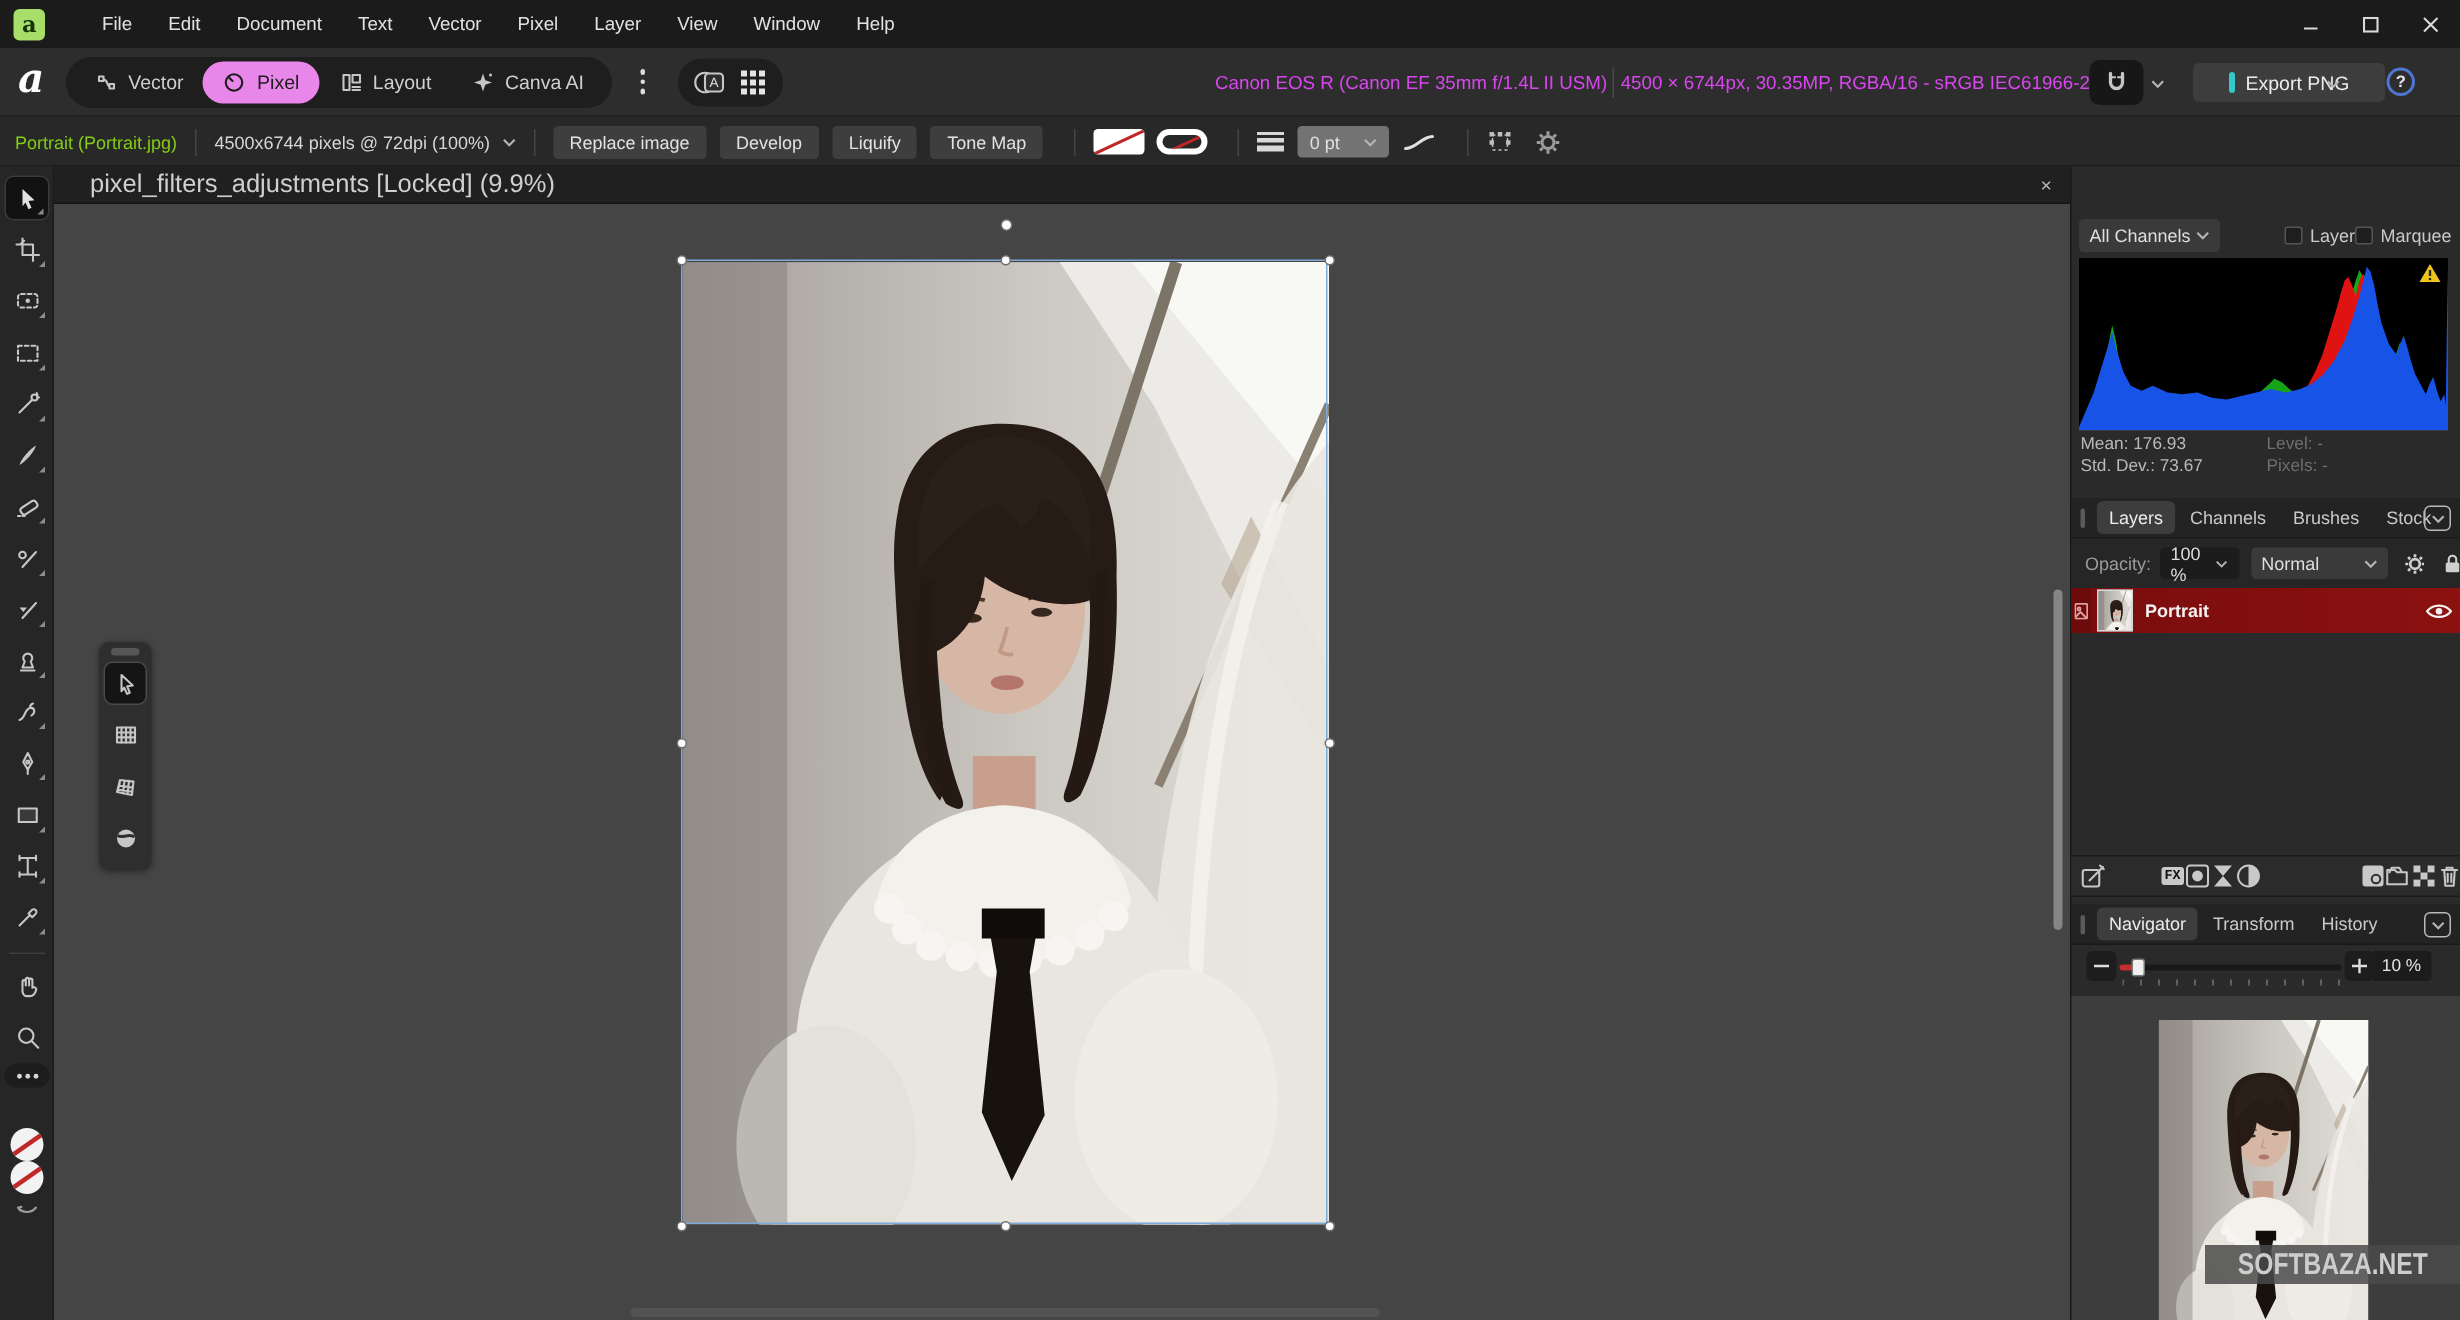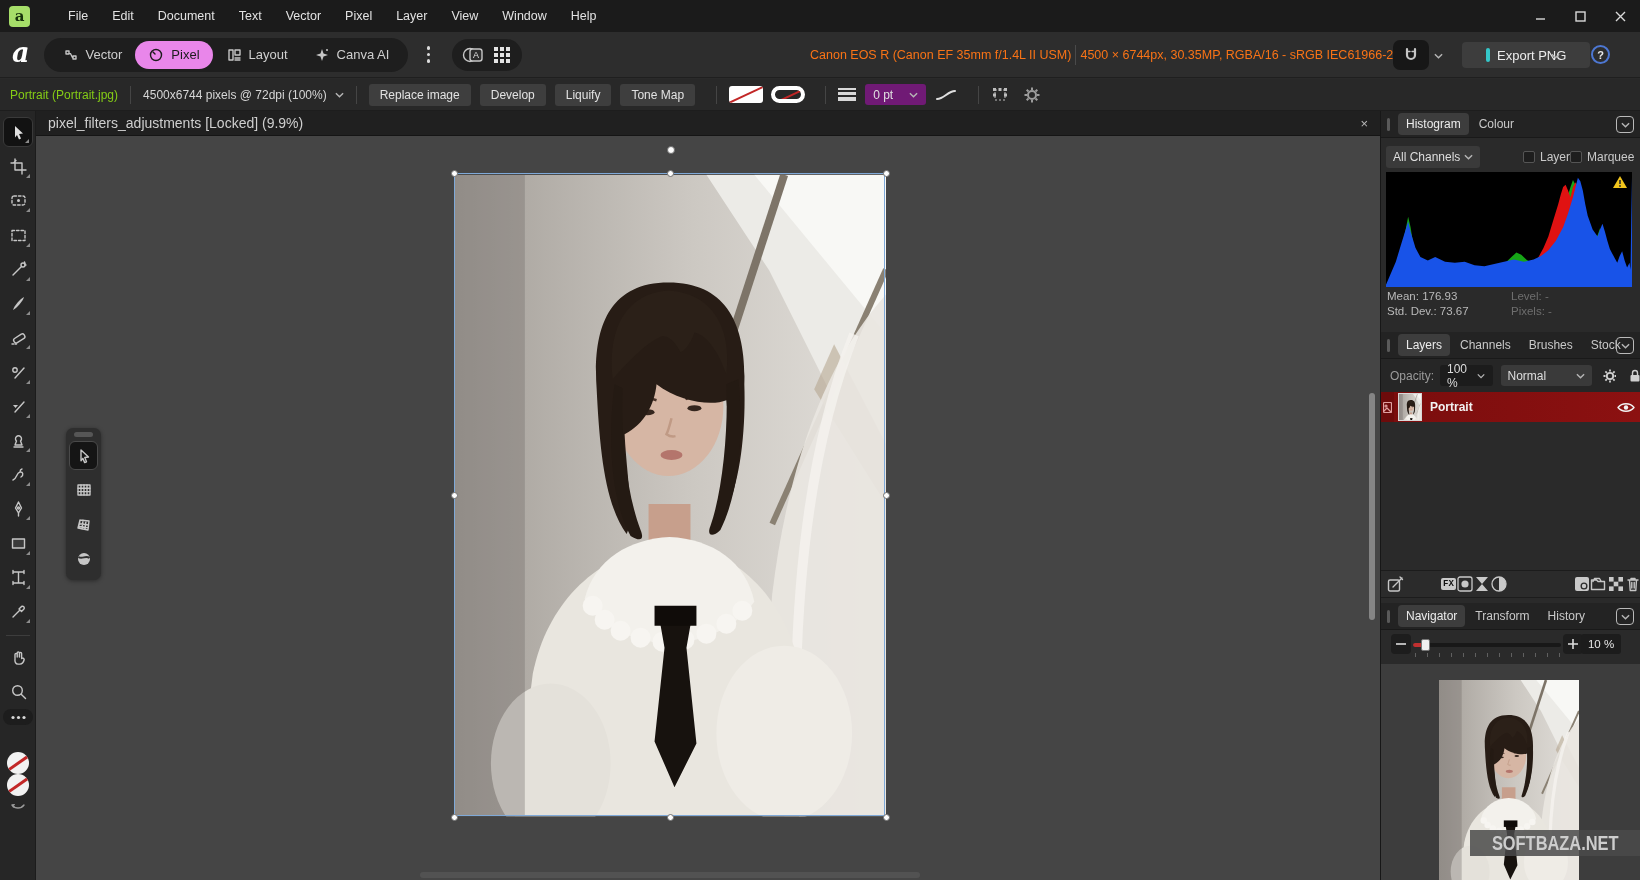--- a/index.html
+++ b/index.html
@@ -22,45 +22,45 @@
   
   #toolbar{left:0;top:32px;width:1640px;height:46px;background:#2d2d2d;display:flex;align-items:center;border-bottom:1px solid #1f1f1f;}
   #affinity-a{font-family:"DejaVu Serif",serif;font-style:italic;font-weight:bold;font-size:27px;color:#fff;margin:0 14px 4px 12px;}
   #persona-group{display:flex;align-items:center;background:#1e1e1e;border-radius:18px;height:34px;padding:0 6px;}
   .persona{display:flex;align-items:center;gap:7px;height:28px;padding:0 13px;border-radius:15px;color:#cfcfcf;font-size:13px;}
   .persona.active{background:#e986ea;color:#1c1c1c;}
   .persona.active svg.ic{stroke:#1c1c1c;}
   #kebab{margin-left:10px;width:20px;height:30px;display:flex;flex-direction:column;align-items:center;justify-content:center;gap:3px;}
   #kebab i{width:3.5px;height:3.5px;border-radius:50%;background:#dcdcdc;}
   #tb-group2{display:flex;align-items:center;gap:8px;margin-left:14px;background:#1e1e1e;border-radius:16px;height:32px;padding:0 10px;}
-  #doc-info{position:absolute;left:810px;top:0;height:46px;display:flex;align-items:center;gap:4px;color:#f97316;font-size:12.5px;}
+  #doc-info{position:absolute;left:810px;top:0;height:46px;display:flex;align-items:center;gap:4px;color:#d946ef;font-size:12.5px;}
   .vdiv{width:1px;height:20px;background:#4a4a4a;}
   #magnet-btn{position:absolute;left:1393px;top:8px;width:36px;height:30px;background:#171717;border-radius:7px;display:flex;align-items:center;justify-content:center;}
   #magnet-chev{position:absolute;left:1434px;top:21px;}
   #export-btn{position:absolute;left:1462px;top:10px;height:26px;background:#3d3d3d;border-radius:4px;display:flex;align-items:center;padding:0 24px;gap:7px;color:#ececec;font-size:13px;}
   #export-accent{width:4px;height:14px;border-radius:2px;}
   #export-chev{position:absolute;left:1551px;top:21px;}
   #help-btn{position:absolute;left:1591px;top:13px;width:19px;height:19px;border-radius:50%;border:2px solid #4d77d2;
     color:#e8e8e8;font-size:11px;font-weight:bold;display:flex;align-items:center;justify-content:center;}
 
   
   #contextbar{left:0;top:79px;width:1640px;height:32px;background:#282828;display:flex;align-items:center;border-bottom:1px solid #1d1d1d;font-size:12px;}
   #ctx-selection{margin-left:10px;color:#84cc16;}
   .cdiv{width:1px;height:18px;background:#454545;margin:0 12px;}
   #ctx-dims{display:flex;align-items:center;gap:8px;color:#d6d6d6;}
   .ctx-btn{background:#3e3e3e;border-radius:3px;padding:4px 11px;color:#e2e2e2;margin-right:9px;}
   .swatch{width:34px;height:17px;border-radius:3px;background:#fff;position:relative;overflow:hidden;margin-right:8px;}
   .swatch i{position:absolute;left:-4px;top:7px;width:46px;height:2px;background:#c22727;transform:rotate(-25deg);}
   .swatch.outline{background:transparent;border:4px solid #fff;border-radius:9px;}
   .swatch.outline i{top:3px;}
-  #stroke-dd{background:#701a75;border-radius:3px;height:21px;display:flex;align-items:center;gap:16px;padding:0 8px;color:#e0e0e0;margin-right:10px;}
+  #stroke-dd{background:#737373;border-radius:3px;height:21px;display:flex;align-items:center;gap:16px;padding:0 8px;color:#e0e0e0;margin-right:10px;}
 
   
   #tabbar{left:36px;top:111px;width:1344px;height:25px;background:#202020;border-bottom:1px solid #151515;display:flex;align-items:center;}
-  #tab-title{margin-left:12px;color:#cfcfcf;font-size:14px;}
+  #tab-title{margin-left:24px;color:#cfcfcf;font-size:17px;}
   #tab-close{margin-left:auto;margin-right:12px;color:#b9b9b9;font-size:13px;line-height:1;}
 
   
   #toolrail{left:0;top:111px;width:36px;height:769px;background:#262626;border-right:1px solid #1c1c1c;}
   .tool{position:absolute;left:3px;width:30px;height:30px;display:flex;align-items:center;justify-content:center;border-radius:6px;}
   .tool.selected{background:#121212;border:1px solid #3a3a3a;}
   .tool.hascorner:after{content:"";position:absolute;right:3px;bottom:3px;border-style:solid;border-width:0 0 4px 4px;border-color:transparent transparent #8c8c8c transparent;}
   #rail-div{position:absolute;left:6px;width:24px;height:1px;background:#3d3d3d;}
   .swcircle{position:absolute;width:22px;height:22px;border-radius:50%;background:#f2f2f2;overflow:hidden;}
   .swcircle i{position:absolute;left:-3px;top:9px;width:30px;height:2.5px;background:#c22727;transform:rotate(-35deg);}
@@ -511,30 +511,20 @@
           </svg>
         </div>
     </div>
 
     <div id="v-scroll"></div>
     <div id="h-scroll"></div>
   </div>
 
   <div id="panel" class="abs">
 
-    <div class="sec-header" style="top:0">
-      <div class="grip"></div>
-      <span class="ptab active">Histogram</span>
-      <span class="ptab">Colour</span>
-      <div class="chevbox">
-          <svg class="chev" viewBox="0 0 10 6">
-            <path d="M1 1l4 4 4-4"></path>
-          </svg>
-        </div>
-    </div>
     <div class="dd abs" style="left:5px;top:35px;width:94px;height:22px">
       <span>All Channels</span>
       <svg class="chev" viewBox="0 0 10 6">
           <path d="M1 1l4 4 4-4"></path>
         </svg>
     </div>
     <div class="abs" style="left:142px;top:39px;display:flex;align-items:center;gap:5px">
       <div class="cb"></div>
       <span style="color:#c9c9c9">Layer</span>
     </div>

